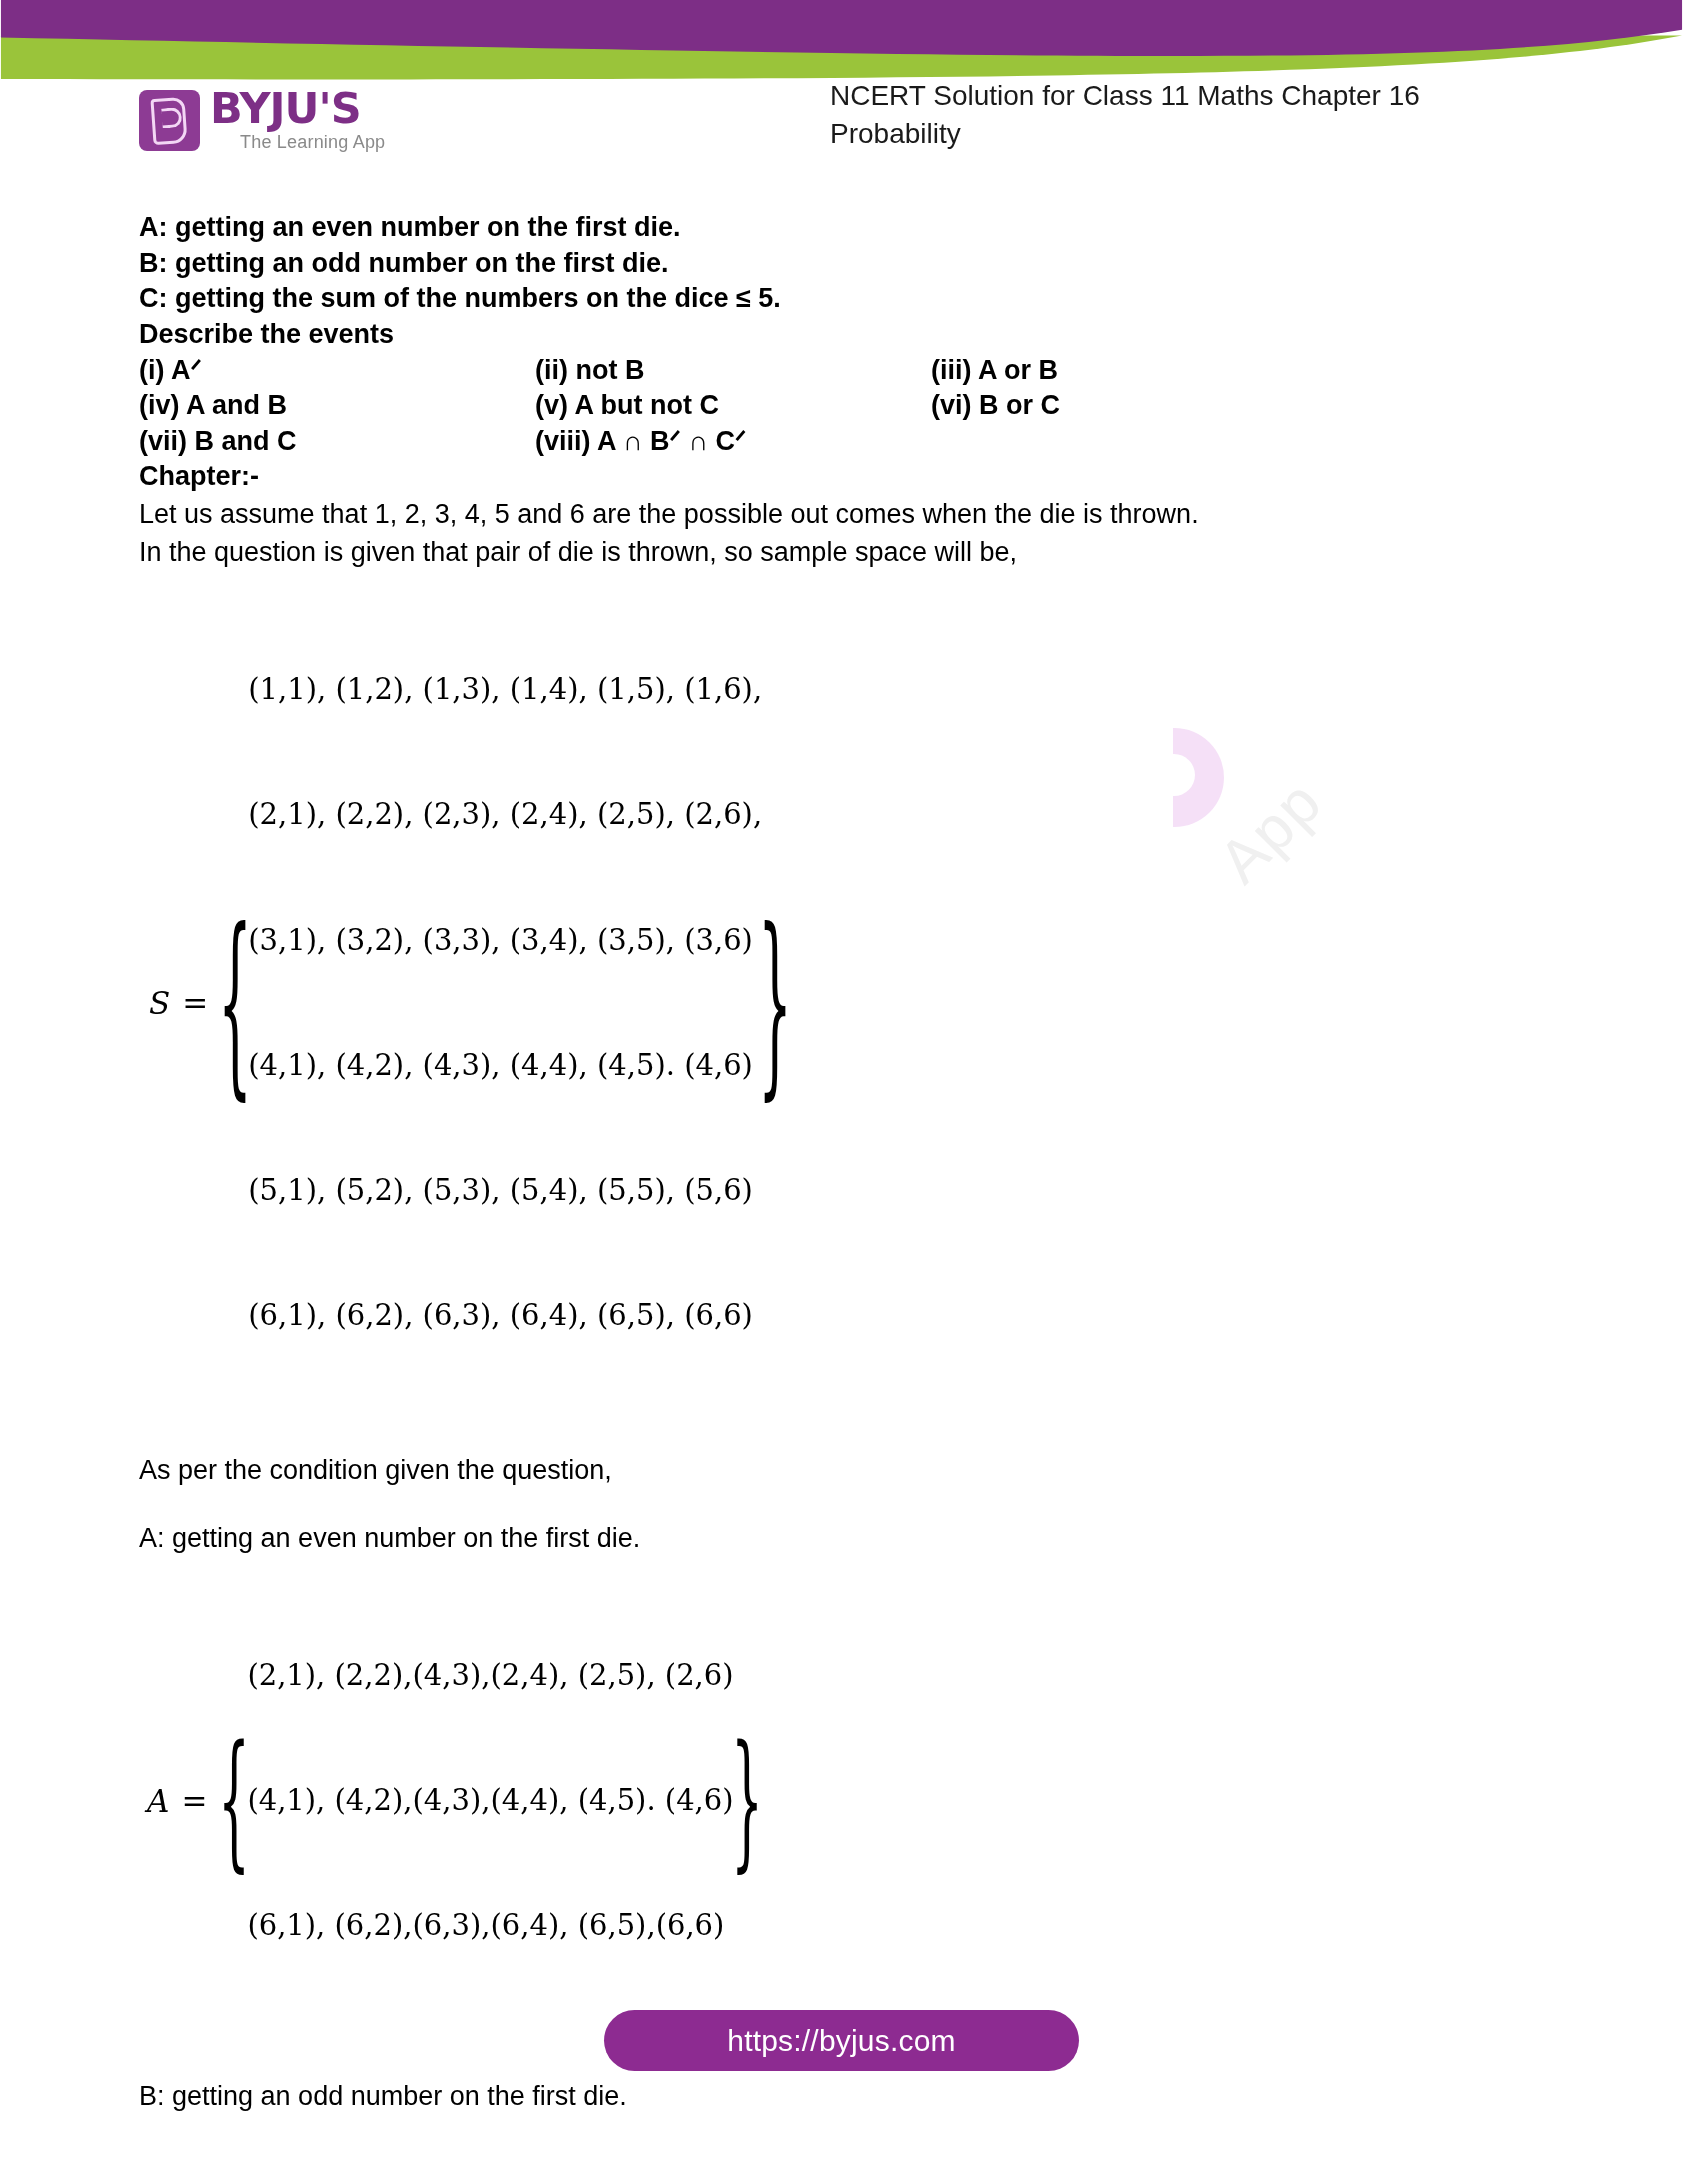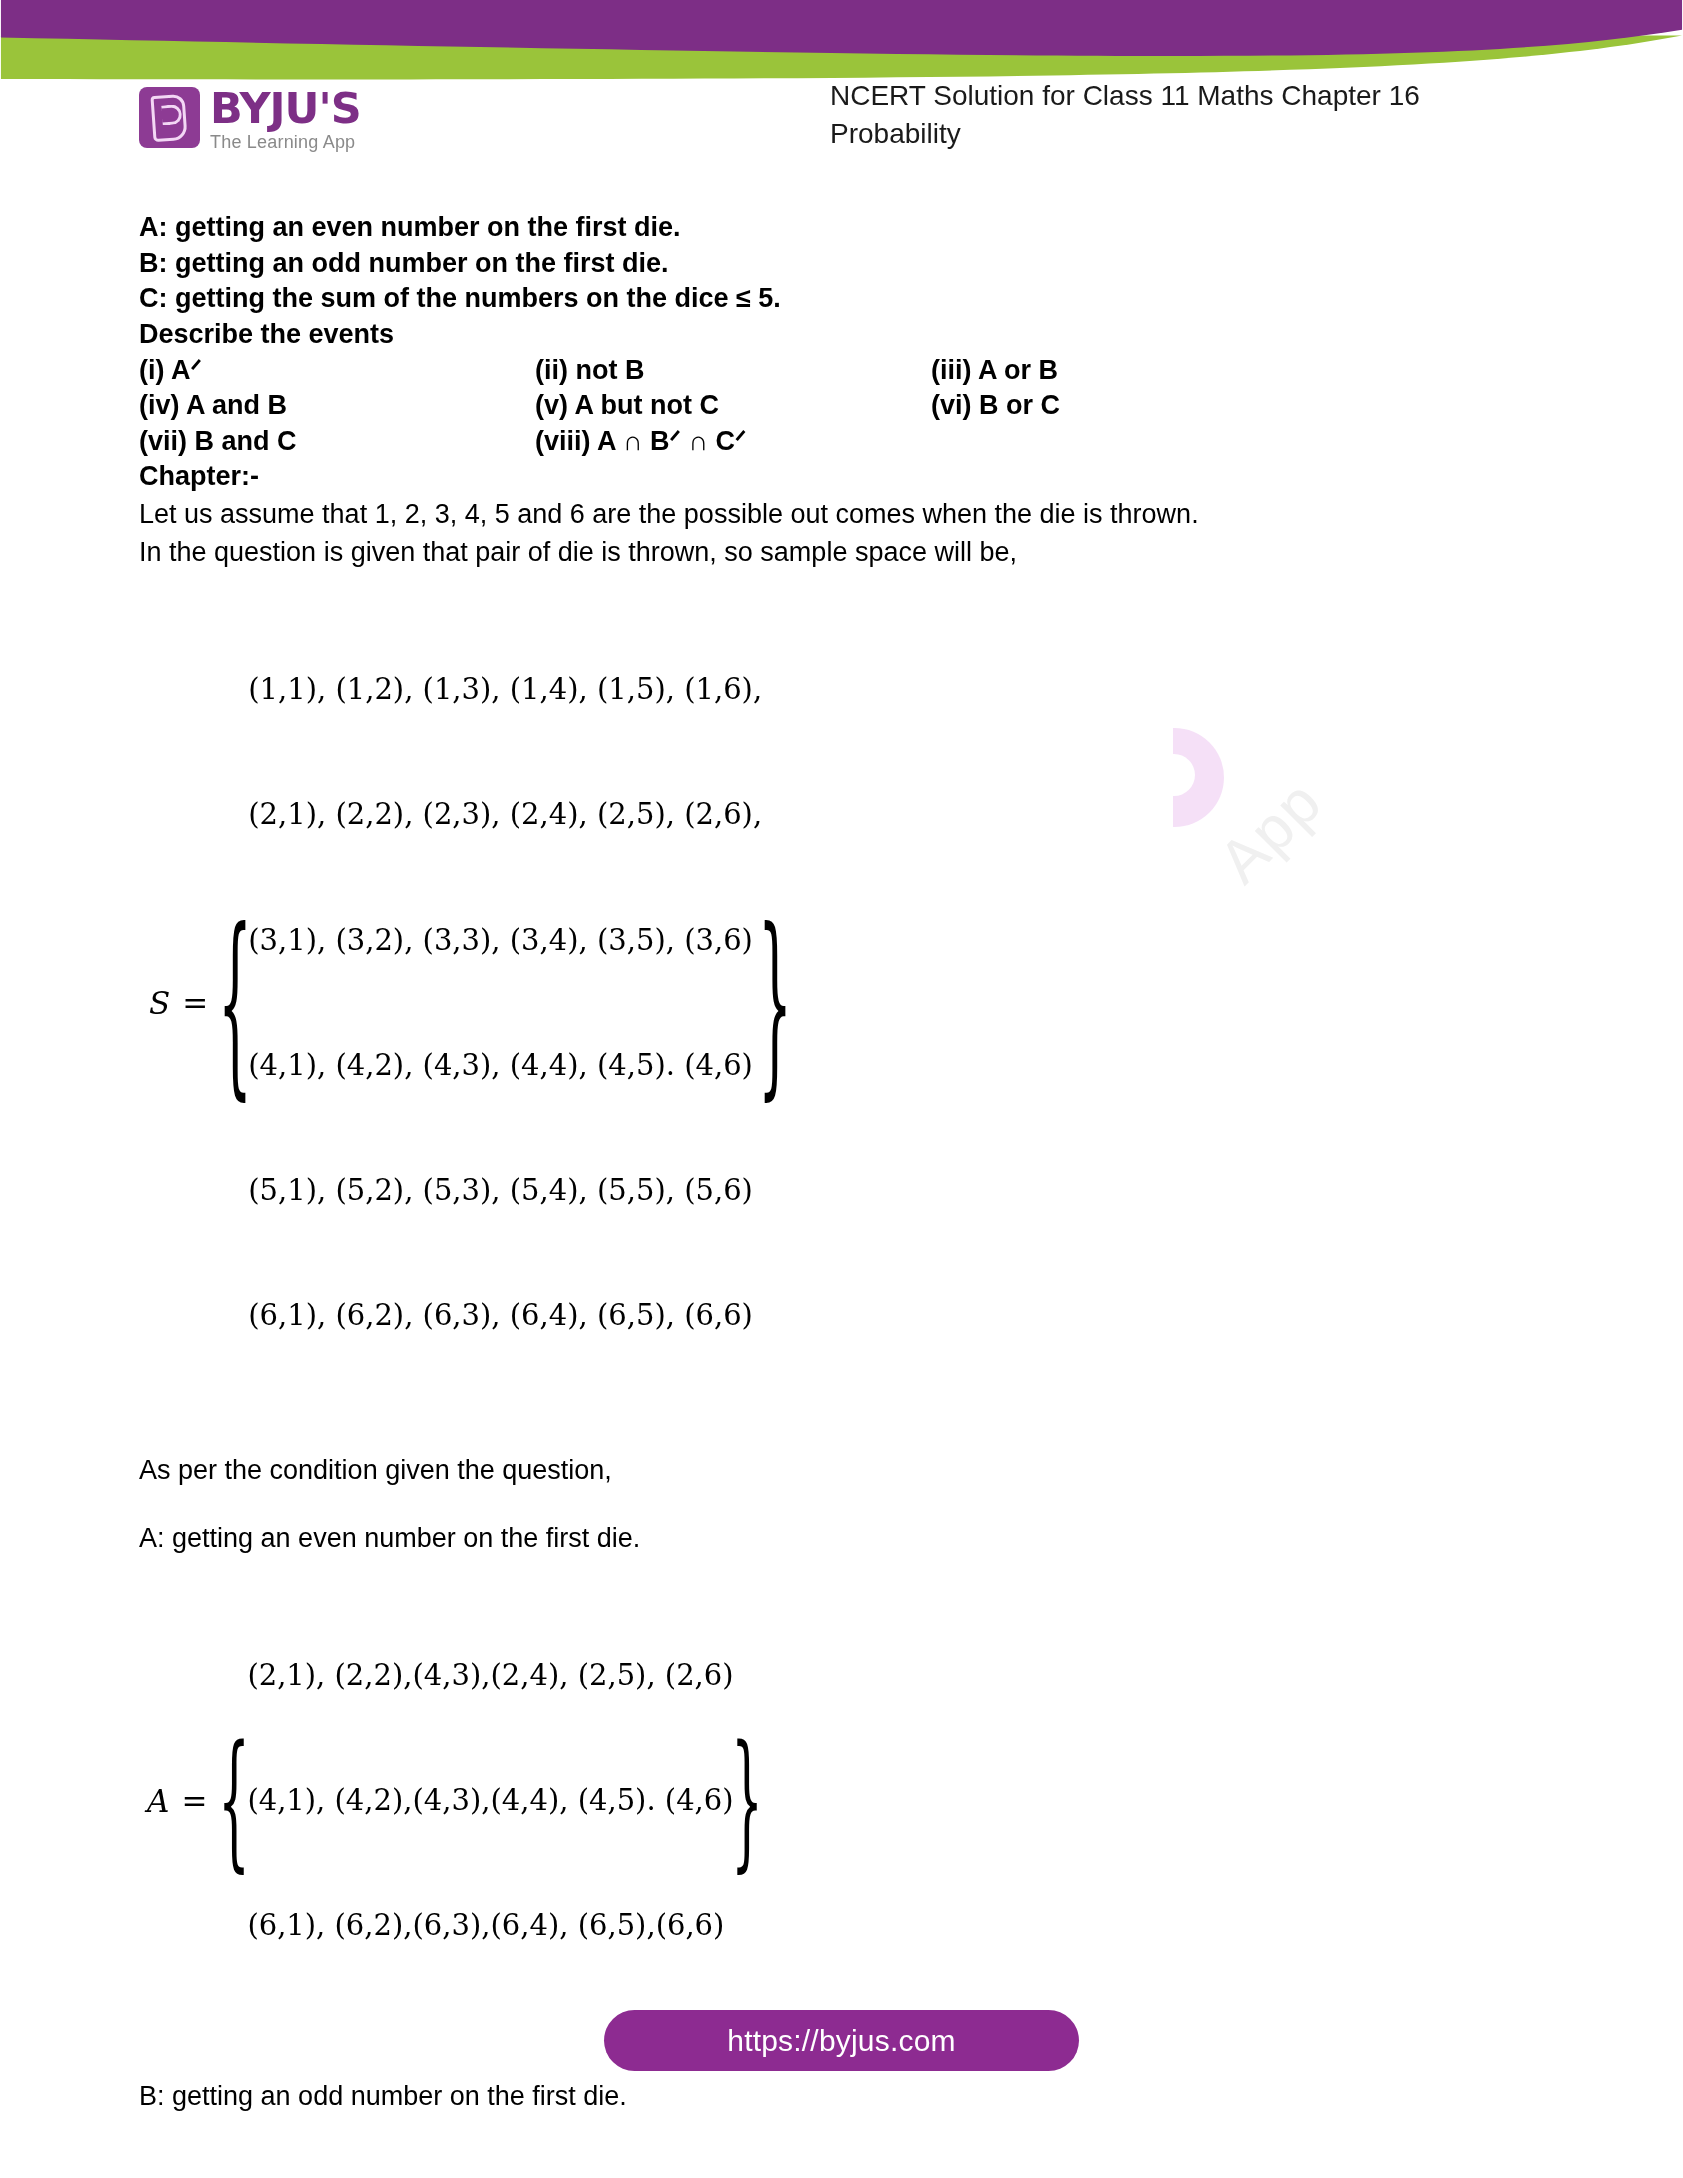--- a/index.html
+++ b/index.html
@@ -22,21 +22,21 @@
     overflow: hidden;
     pointer-events: none;
   }
   #header-bars svg { display: block; }
 
   
   #logo-block {
     position: absolute;
     left: 139px; top: 87px;
     display: flex;
-    align-items: flex-start;
+    align-items: center;
   }
   #logo-mark {
     width: 61px; height: 61px;
     background: #8d3b94;
     border-radius: 8px;
     position: relative;
     flex: 0 0 auto;
   }
   #logo-mark .b-glyph {
     position: absolute;
@@ -63,20 +63,21 @@
     letter-spacing: -1px;
     color: #7d2f86;
     line-height: 1.0;
   }
   #logo-tagline {
     font-family: "Liberation Sans", sans-serif;
     font-size: 18px;
     color: #8a8a8a;
     margin-top: 2px;
     letter-spacing: 0.2px;
+    margin-left: 30px;
   }
 
   
   #page-title {
     position: absolute;
     left: 830px; top: 77px;
     width: 693px;
     font-size: 28px;
     line-height: 1.34;
     color: #1a1a1a;

